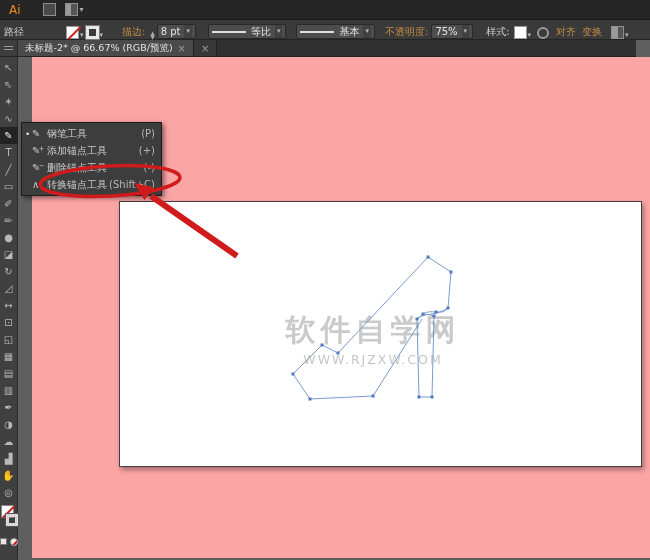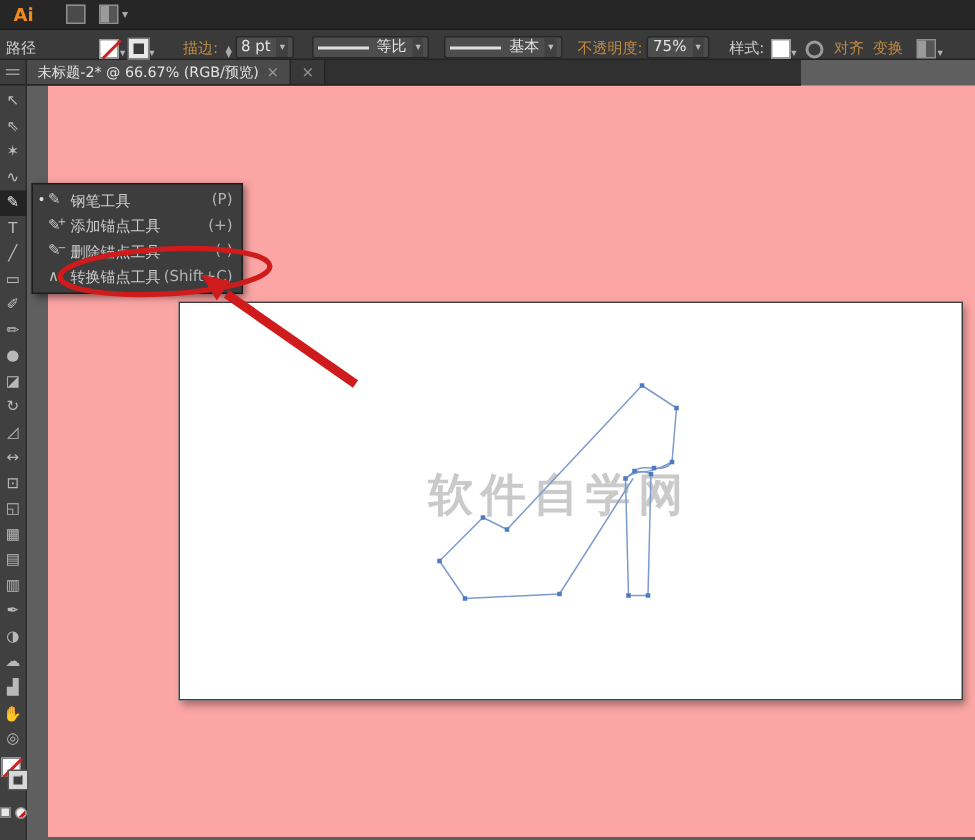--- a/index.html
+++ b/index.html
@@ -6,21 +6,21 @@
     --red:#cf1b1b;
     --orange-link:#bf8b44;
   }
   *{box-sizing:border-box;margin:0;padding:0;}
   html,body{width:650px;height:560px;overflow:hidden;}
   body{font-family:"DejaVu Sans","Liberation Sans",sans-serif;background:#5f5f5f;position:relative;}
 
   
   .menubar{position:absolute;left:0;top:0;width:650px;height:20px;background:#262626;
     display:flex;align-items:center;border-bottom:1px solid #1a1a1a;z-index:20;}
-  .ai-logo{color:#ef8a1d;font-weight:bold;font-size:12px;padding:0 10px 0 9px;}
+  .ai-logo{color:#ef8a1d;font-weight:normal;font-size:12px;padding:0 10px 0 9px;}
   .menu-item{color:#c9c9c9;font-size:10.5px;padding:0 8px;height:20px;line-height:20px;cursor:default;}
   .mb-icons{display:flex;align-items:center;gap:9px;margin-left:12px;}
   .mb-ic{width:13px;height:13px;border:1px solid #8f8f8f;background:#4a4a4a;position:relative;}
   .mb-ic.grid{background:linear-gradient(90deg,#9a9a9a 50%,#555 50%);}
   .mb-caret{color:#aaa;font-size:8px;margin-left:2px;}
 
   
   .optionsbar{position:absolute;left:0;top:20px;width:650px;height:20px;background:#3a3a3a;
     display:flex;align-items:flex-end;border-bottom:1px solid #242424;z-index:20;font-size:10px;color:#cfcfcf;}
   .opt-label{padding:0 4px;}
@@ -30,21 +30,21 @@
   .swatch.stroked{background:#3a3a3a;border:3px solid #e8e8e8;outline:1px solid #777;}
   .mini-caret{color:#b5b5b5;font-size:7px;margin:0 2px 0 1px;}
   .field{background:#4d4d4d;border:1px solid #282828;color:#e4e4e4;height:15px;line-height:13px;
     padding:0 3px;display:flex;align-items:center;border-radius:2px;}
   .field .fc{font-size:7px;color:#bbb;margin-left:4px;background:#414141;height:13px;display:flex;align-items:center;padding:0 2px;}
   .dashline{display:inline-block;width:34px;height:2px;background:#dedede;margin-right:5px;}
   .stepper{display:flex;flex-direction:column;font-size:5.5px;color:#aaa;line-height:4px;margin:0 2px;}
   .circ-icon{width:12px;height:12px;border-radius:50%;border:2px solid #9a9a9a;margin:0 4px;flex:none;}
 
   
-  .tabbar{position:absolute;left:0;top:40px;width:534px;height:17px;background:#303030;display:flex;
+  .tabbar{position:absolute;left:0;top:40px;width:636px;height:17px;background:#303030;display:flex;
     align-items:stretch;z-index:20;border-bottom:1px solid #232323;}
   .panel-head{width:18px;background:#3d3d3d;border-right:1px solid #262626;display:flex;flex-direction:column;
     justify-content:center;align-items:center;gap:2px;}
   .panel-head i{display:block;width:9px;height:1px;background:#9a9a9a;}
   .tab{display:flex;align-items:center;gap:5px;padding:0 7px;font-size:9.5px;color:#c4c4c4;
     background:#383838;border-right:1px solid #242424;white-space:nowrap;}
   .tab.active{background:#4a4a4a;color:#e2e2e2;}
   .tab .x{color:#9a9a9a;font-size:10px;}
 
   
@@ -203,20 +203,21 @@
   <div class="mini-row">
     <span class="mini-sq"></span>
     <span class="mini-none"></span>
   </div>
 </div>
 
 <div class="pasteboard">
   <div class="artboard">
     <div class="watermark">
       <div class="wm1">软件自学网</div>
+      <div class="wm2">WWW.RJZXW.COM</div>
     </div>
     <svg id="shoe-svg">
         <path d="M308,55 L331,70 L328,106" fill="none" stroke="#7b9bcd" stroke-width="1"></path>
         <path d="M328,106 C321,115 311,106 303,112 L297,117" fill="none" stroke="#7b9bcd" stroke-width="1"></path>
         <path d="M328,106 C321,110 310,114 303,112" fill="none" stroke="#7b9bcd" stroke-width="1"></path>
         <path d="M302,117 L253,194 L190,197 L173,172 L202,143 L218,151 L308,55" fill="none" stroke="#7b9bcd" stroke-width="1"></path>
         <path d="M297,117 L299,195 L312,195 L314,114" fill="none" stroke="#7b9bcd" stroke-width="1"></path>
         <path d="M297,117 Q306,110 314,114" fill="none" stroke="#7b9bcd" stroke-width="1"></path>
         <rect x="306.5" y="53.5" width="3" height="3" fill="#4f79c0"></rect>
         <rect x="329.5" y="68.5" width="3" height="3" fill="#4f79c0"></rect>

